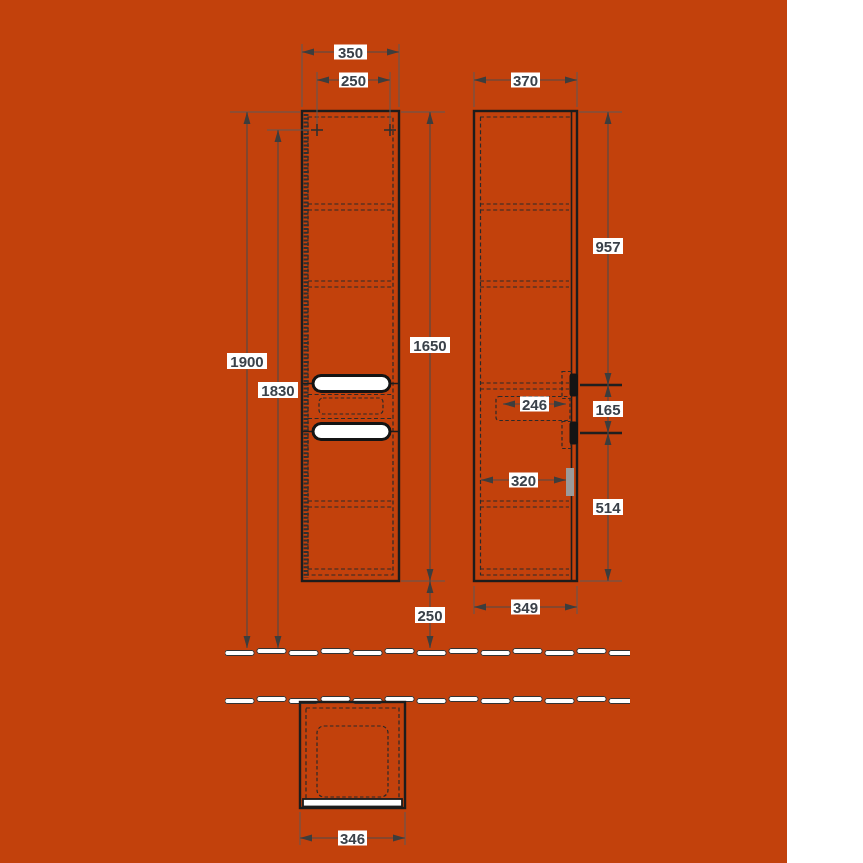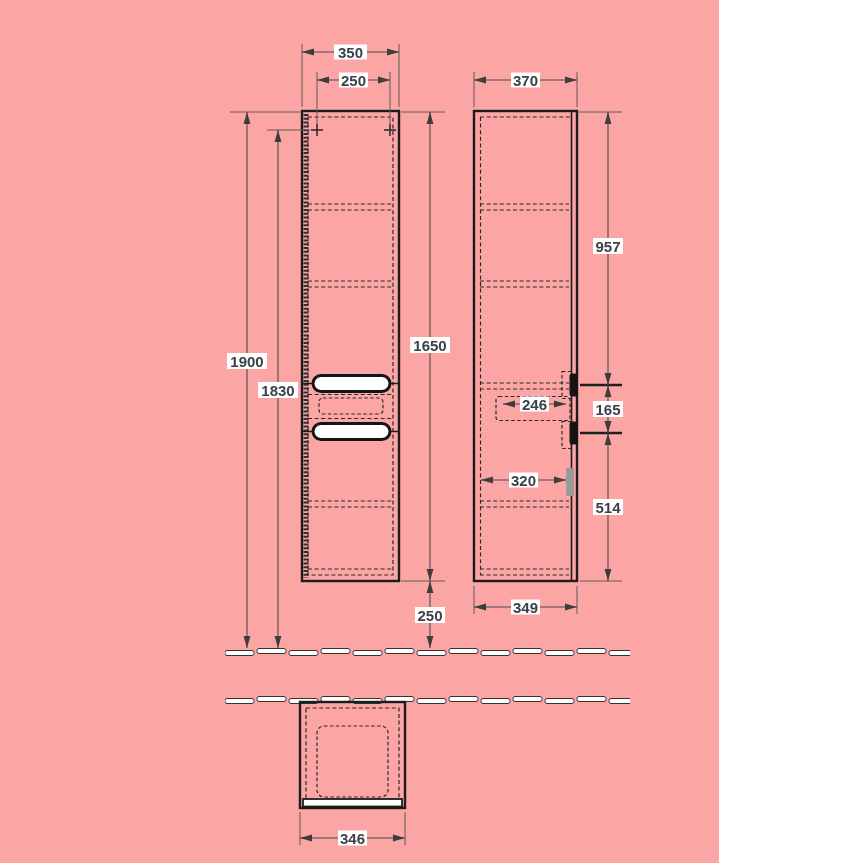--- a/index.html
+++ b/index.html
@@ -1,16 +1,16 @@
 <!DOCTYPE html>
 <html><head>
 <meta charset="utf-8">
 <style>
   html,body{margin:0;padding:0;background:#ffffff;}
-  .page{position:relative;width:719px;height:863px;background:#fca5a5;overflow:hidden;}
+  .page{position:relative;width:787px;height:863px;background:#c2410c;overflow:hidden;}
   svg{position:absolute;left:0;top:0;}
   .outline{stroke:#1c1c1c;stroke-width:2.4;fill:none;}
   .thin{stroke:#1c1c1c;stroke-width:1.6;fill:none;}
   .dash{stroke:#2a2a2a;stroke-width:1.2;fill:none;stroke-dasharray:4 2.6;}
   .dashbox{stroke:#2a2a2a;stroke-width:1.2;fill:none;stroke-dasharray:3.5 2.4;}
   .hinge{stroke:#2f2f2f;stroke-width:5;fill:none;stroke-dasharray:2 1.8;}
   .dim{stroke:#4c4c4c;stroke-width:1.1;fill:none;}
   .ext{stroke:#5a5a5a;stroke-width:1;fill:none;}
   .thickext{stroke:#1f1f1f;stroke-width:2.6;fill:none;}
   .cross{stroke:#2f2f2f;stroke-width:1.6;fill:none;}

